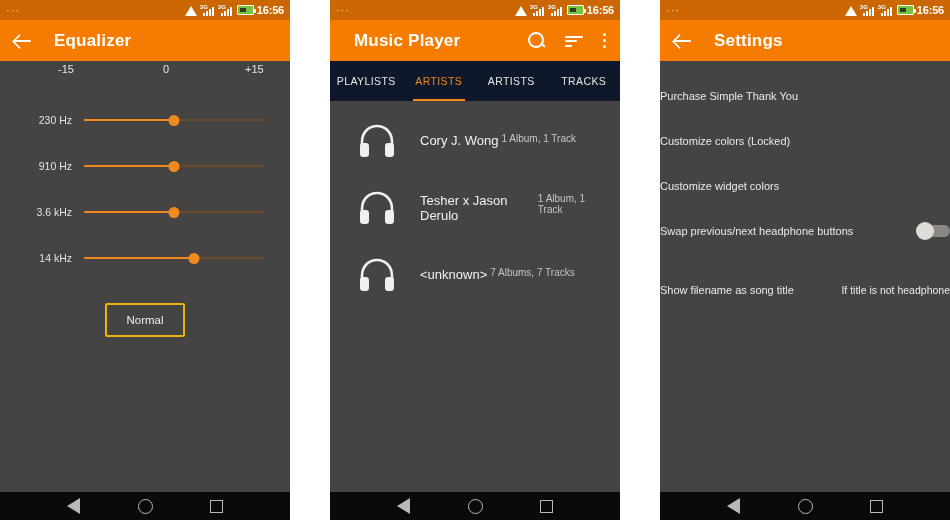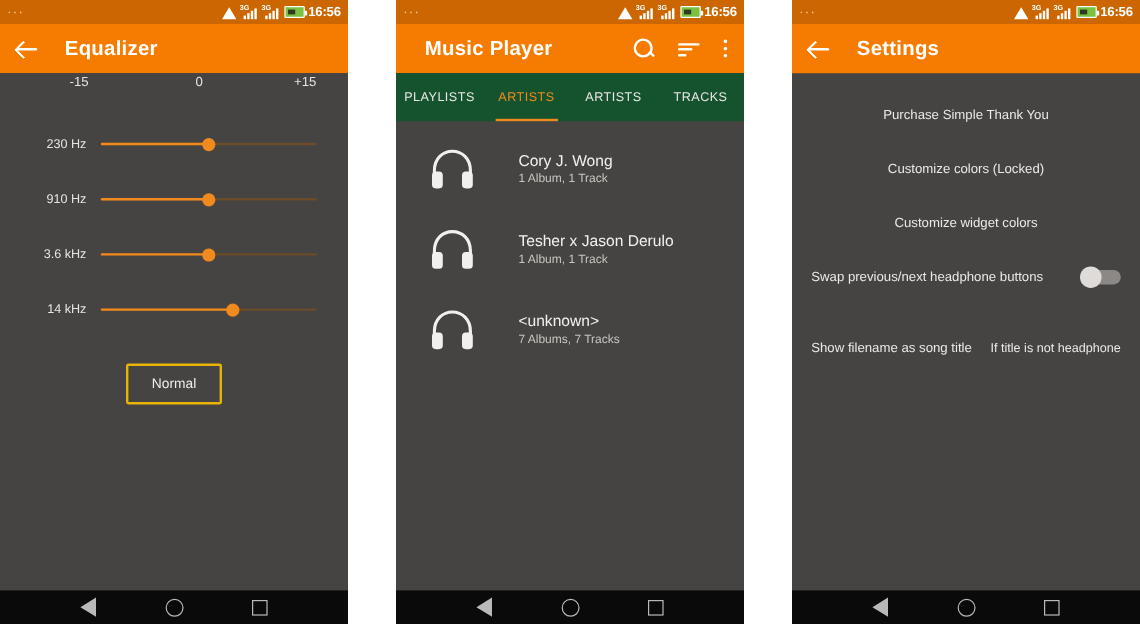--- a/index.html
+++ b/index.html
@@ -106,45 +106,44 @@
     position:absolute; width:11px; height:11px; border-radius:50%; background:#F08A1E;
     transform:translateX(-50%);
   }
   .eq-preset-wrap { display:flex; justify-content:center; margin-top:22px; }
   .eq-preset {
     font-size:11.5px; color:#efecea; background:transparent;
     border:2px solid #eab308; border-radius:2px; padding:9px 19px; cursor:pointer;
   }
 
   
-  .tabs { display:flex; height:40px; background:#14532d;justify-content:space-between; }
+  .tabs { display:flex; height:40px; background:#0f172a;justify-content:space-between; }
   .tab {
     flex:1; display:flex; align-items:center; justify-content:center;
     font-size:10.5px; letter-spacing:.4px; color:#e9e6e3; position:relative; cursor:pointer;
   }
   .tab.active { color:#F08A1E; }
   .tab.active::after {
     content:""; position:absolute; bottom:0; left:14%; right:14%; height:2.4px; background:#F08A1E;
   }
 
   
   .list { padding-top:6px; }
   .list-item { display:flex; align-items:center; height:67px; padding:0 16px; cursor:pointer; }
   .hp { width:46px; height:40px; position:relative; flex:0 0 auto; margin-left:8px; }
   .hp svg { display:block; }
-  .li-text { margin-left:32px; display:flex; flex-direction:column; gap:3px; }
+  .li-text { margin-left:20px; display:flex; flex-direction:row; gap:3px; }
   .li-title { font-size:13px; color:#f3f1ef; }
   .li-sub { font-size:10px; color:#c8c4c0; }
 
   
   .settings { padding:0 0; }
   .set-item {
-    min-height:45px; display:flex; align-items:center; padding:0 16px;
+    min-height:45px; display:flex; align-items:center; padding:0 0;
     cursor:pointer;
-    justify-content:center;
   }
   .set-left { display:flex; flex-direction:column; }
   .set-title { font-size:11px; color:#ebe8e5; }
   .set-right { margin-left:auto; font-size:10.5px; color:#ebe8e5; }
   .switch {
     margin-left:auto; width:34px; height:14px; position:relative; cursor:pointer;
   }
   .switch .trk { position:absolute; right:0; top:1px; width:28px; height:12px; border-radius:7px; background:#8b8885; }
   .switch .knb { position:absolute; left:0px; top:-2px; width:18px; height:18px; border-radius:50%; background:#dedbd8; }
 

